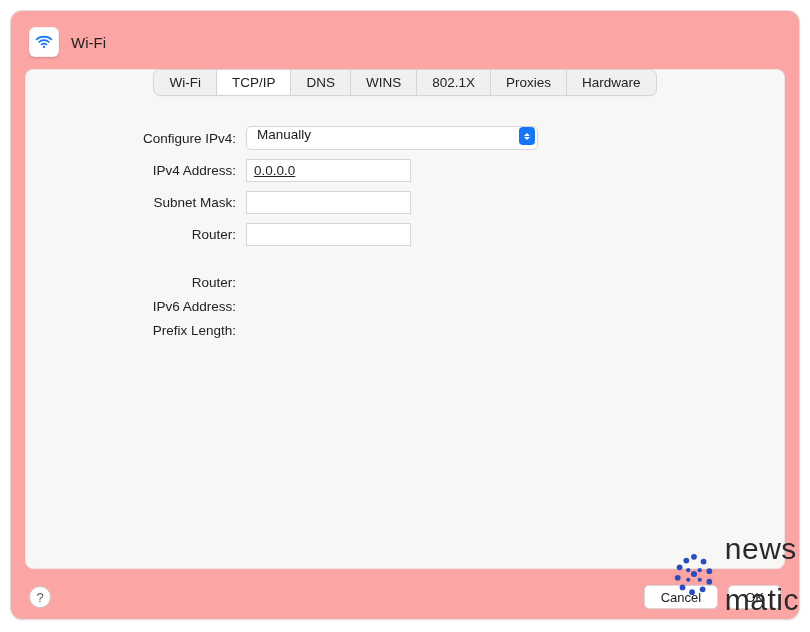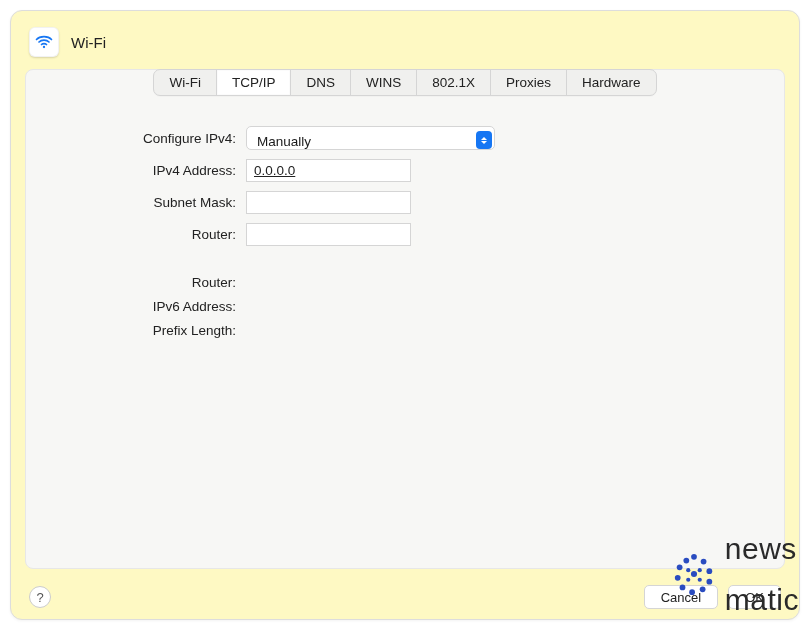--- a/index.html
+++ b/index.html
@@ -11,21 +11,21 @@
     width: 810px;
     height: 632px;
     overflow: hidden;
   }
   .window {
     width: 790px;
     height: 610px;
     margin: 10px auto 0 auto;
     border: 1px solid #ddd;
     border-radius: 12px;
-    background: #fef9c3;
+    background: #fca5a5;
     position: relative;
     box-shadow: 0 1px 3px rgba(0,0,0,0.05);
   }
   .header {
     display: flex;
     align-items: center;
     gap: 12px;
     padding: 16px 18px 0 18px;
   }
   .wifi-iconbox {
@@ -81,27 +81,27 @@
     margin-bottom: 9px;
   }
   .row .label {
     width: 180px;
     text-align: right;
     padding-right: 10px;
     font-size: 13.5px;
     color: #222;
   }
   .select {
-    width: 249px;
+    width: 292px;
     height: 24px;
     border: 1px solid #d5d5d5;
     border-radius: 5px;
     background: #fff;
     display: flex;
-    align-items: flex-end;
+    align-items: flex-start;
     justify-content: space-between;
     padding: 0 2px 0 10px;
     font-size: 13.5px;
     cursor: default;
   }
   .select .stepper {
     width: 16px; height: 18px;
     background: #1676f3;
     border-radius: 4px;
     display:flex; flex-direction:column;

